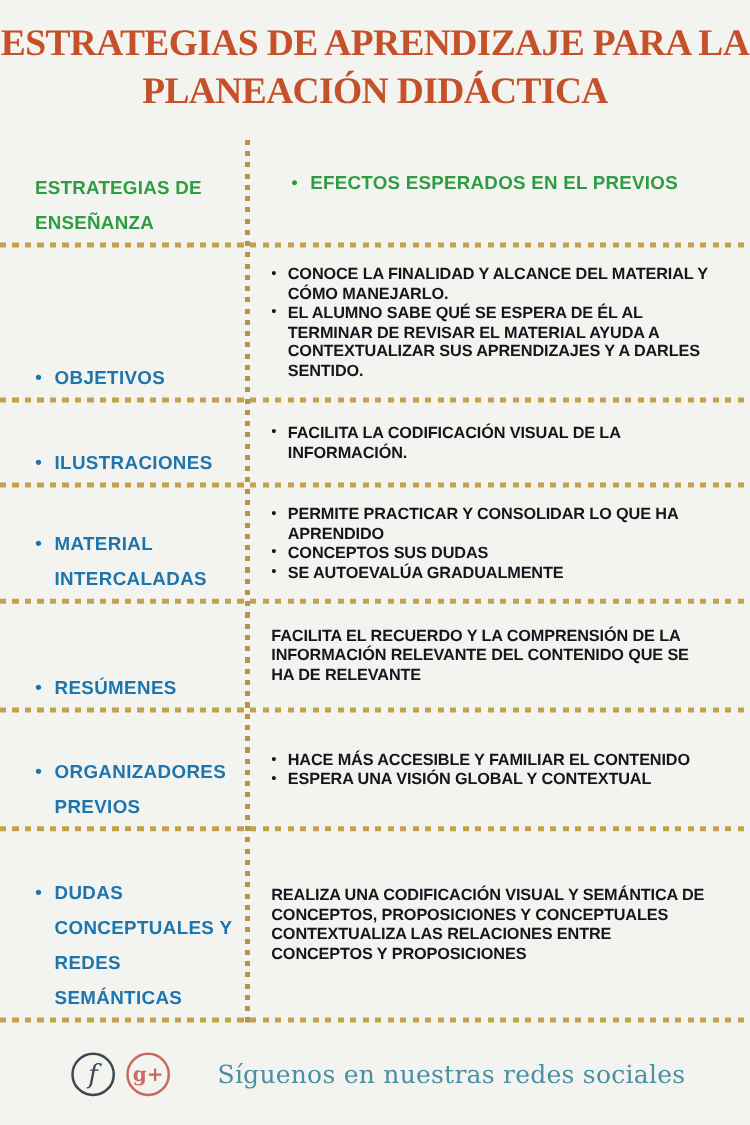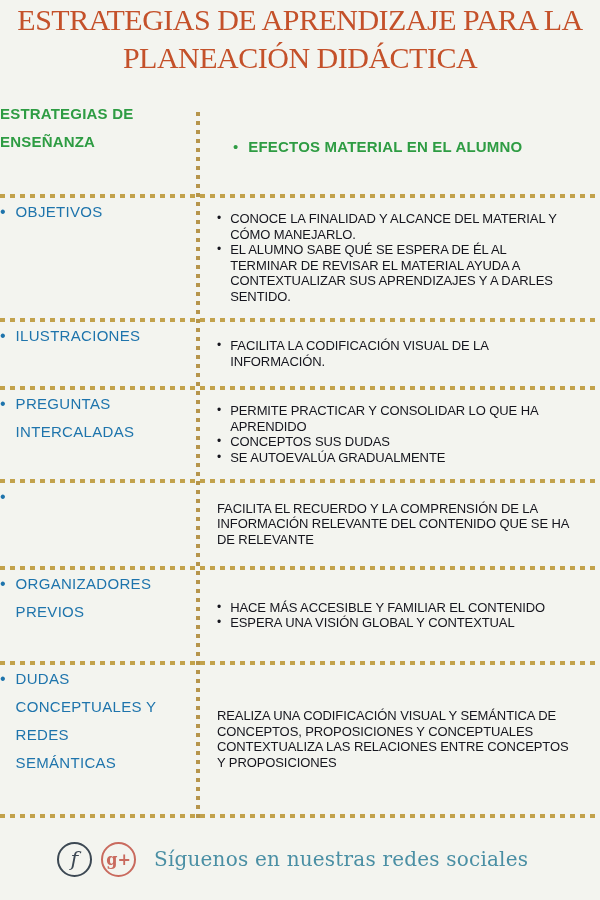--- a/index.html
+++ b/index.html
@@ -3,55 +3,55 @@
 <meta charset="utf-8">
 <style>
   * { margin:0; padding:0; box-sizing:border-box; }
   body { width:600px; height:900px; font-family:"Liberation Sans", sans-serif; }
   .page {
     position:relative; width:600px; height:900px;
     background:#F3F4EF; overflow:hidden;
   }
   
   .title-wrap {
-    height:100px; padding-top:1px; text-align:center;
-    font-family:"Liberation Serif", serif; font-weight:400;
+    height:100px; padding-top:16px; text-align:center;
+    font-family:"Liberation Serif", serif; font-weight:700;
     color:#C4512A; line-height:38px; letter-spacing:-0.5px;
   }
   .title-line { display:block; font-size:30px; }
   
   .table { width:600px; }
   .row { display:flex; width:600px; }
   .header-row { height:93px; }
   .cell-left {
-    width:197px; flex:0 0 197px; display:flex; align-items:flex-start;
-    padding-right:8px;
+    width:197px; flex:0 0 197px; display:flex; align-items:flex-end;
+    padding-left:28px; padding-right:8px;
   }
   .cell-right {
     flex:1 1 auto; display:flex; flex-direction:column; justify-content:center;
     padding-left:20px; padding-right:26px;
   }
   .hdr-left {
     color:#2E9C43; font-size:15px; font-weight:700; line-height:28px;
     width:164px; letter-spacing:0.2px;
   }
   .hdr-right-line { display:flex; align-items:baseline; padding-left:16px; }
   .hdr-right-line .bullet { color:#2E9C43; margin-right:10px; font-size:15px; }
   .hdr-right-text { color:#2E9C43; font-size:15px; font-weight:700; letter-spacing:0.2px; }
   .label-line { display:flex; width:164px; }
   .label-bullet { color:#1E74AC; font-size:16px; line-height:28px; margin-right:10px; }
   .strategy-label {
-    color:#1E74AC; font-size:15px; font-weight:400; line-height:28px;
+    color:#1E74AC; font-size:15px; font-weight:700; line-height:28px;
     letter-spacing:0.3px;
   }
   .effects { display:flex; flex-direction:column; }
   .effect-item { display:flex; align-items:flex-start; }
   .effect-bullet { color:#15151D; font-size:12px; line-height:15.5px; margin-right:9px; }
   .effect-text {
-    color:#15151D; font-size:13px; font-weight:400; line-height:15.5px;
+    color:#15151D; font-size:13px; font-weight:700; line-height:15.5px;
     letter-spacing:-0.1px; max-width:352px;
   }
   
   .hline {
     height:5px; width:600px;
     background-image:repeating-linear-gradient(90deg,#C2A24C 0 5px,transparent 5px 10px);
     background-position:0 1px; background-size:100% 4px; background-repeat:no-repeat;
   }
   .vline {
     position:absolute; left:196px; top:112px; height:706px; width:4px;
@@ -60,21 +60,21 @@
   
   .footer { height:82px; display:flex; align-items:center; padding-left:57px; }
   .social-icon {
     width:35px; height:35px; border-radius:50%; display:flex;
     align-items:center; justify-content:center; margin-right:9px;
     font-family:"DejaVu Serif", serif; cursor:pointer; background:transparent;
   }
   .fb { border:2px solid #3C4853; color:#3C4853; font-style:italic; font-size:21px; }
   .gp { border:2px solid #C96A5E; color:#C96A5E; font-size:16px; font-weight:700; }
   .footer-text {
-    margin-left:9px; font-family:"DejaVu Serif", serif; font-size:20px;
+    margin-left:29px; font-family:"DejaVu Serif", serif; font-size:20px;
     color:#4A8FA4; letter-spacing:0.2px;
   }
 </style>
 </head>
 <body>
 
 <div class="page">
 
   <div class="title-wrap">
     <span class="title-line">ESTRATEGIAS DE APRENDIZAJE PARA LA</span>
@@ -82,21 +82,21 @@
   </div>
 
   <div class="table" id="strategies-table">
     <div class="row header-row">
       <div class="cell-left">
         <div class="hdr-left">ESTRATEGIAS DE ENSEÑANZA</div>
       </div>
       <div class="cell-right">
         <div class="hdr-right-line">
           <span class="bullet">•</span>
-          <span class="hdr-right-text">EFECTOS MATERIAL EN EL ALUMNO</span>
+          <span class="hdr-right-text">EFECTOS ESPERADOS EN EL PREVIOS</span>
         </div>
       </div>
     </div>
 
   <div class="hline"></div>
   <div class="row" style="height: 119px;">
     <div class="cell-left">
       <div class="label-line">
         <span class="label-bullet">•</span>
         <span class="strategy-label">OBJETIVOS</span>
@@ -130,21 +130,21 @@
               <span class="effect-text">FACILITA LA CODIFICACIÓN VISUAL DE LA INFORMACIÓN.</span>
             </div>
           </div>
     </div>
   </div>
 <div class="hline"></div>
   <div class="row" style="height: 88px;">
     <div class="cell-left">
       <div class="label-line">
         <span class="label-bullet">•</span>
-        <span class="strategy-label">PREGUNTAS INTERCALADAS</span>
+        <span class="strategy-label">MATERIAL INTERCALADAS</span>
       </div>
     </div>
     <div class="cell-right">
       <div class="effects">
             <div class="effect-item">
               <span class="effect-bullet">•</span>
               <span class="effect-text">PERMITE PRACTICAR Y CONSOLIDAR LO QUE HA APRENDIDO</span>
             </div>
             <div class="effect-item">
               <span class="effect-bullet">•</span>
@@ -155,20 +155,21 @@
               <span class="effect-text">SE AUTOEVALÚA GRADUALMENTE</span>
             </div>
           </div>
     </div>
   </div>
 <div class="hline"></div>
   <div class="row" style="height: 82px;">
     <div class="cell-left">
       <div class="label-line">
         <span class="label-bullet">•</span>
+        <span class="strategy-label">RESÚMENES</span>
       </div>
     </div>
     <div class="cell-right">
       <div class="effects">
             <div class="effect-item">
               <span class="effect-text">FACILITA EL RECUERDO Y LA COMPRENSIÓN DE LA INFORMACIÓN RELEVANTE DEL CONTENIDO QUE SE HA DE RELEVANTE</span>
             </div>
           </div>
     </div>
   </div>

